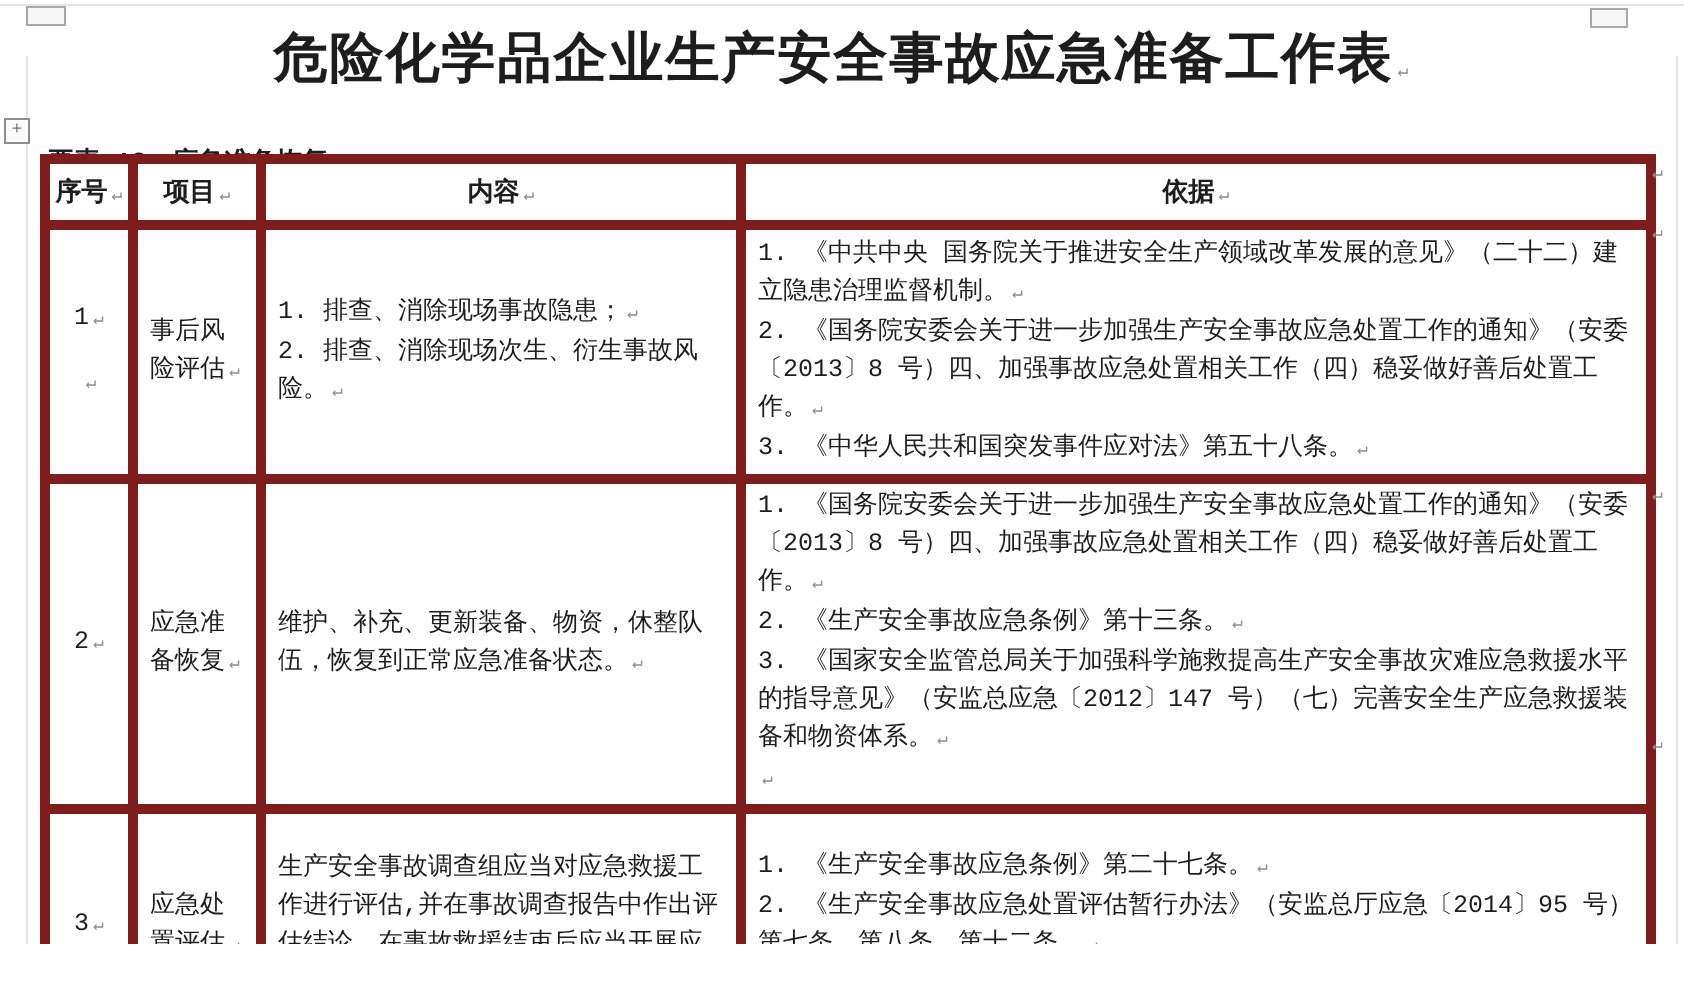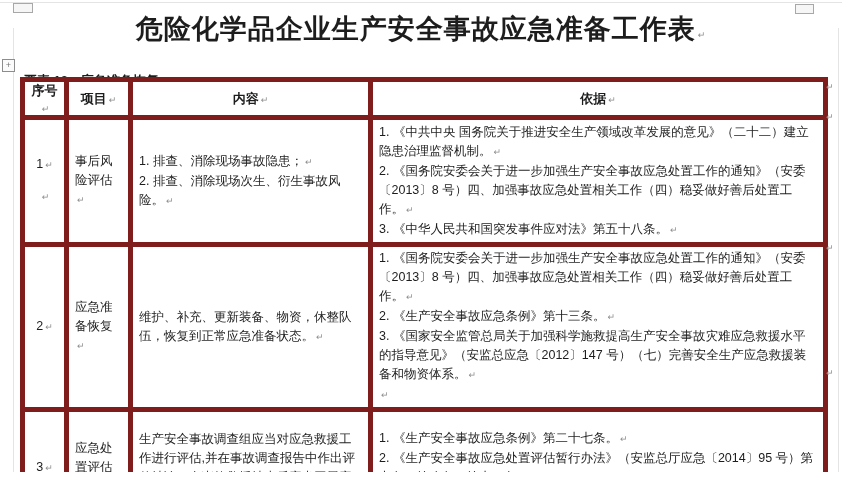--- a/index.html
+++ b/index.html
@@ -1,18 +1,18 @@
 <!DOCTYPE html>
 <html lang="zh"><head>
 <meta charset="utf-8">
 <style>
   html,body { margin:0; padding:0; background:#ffffff; }
   .canvas {
     position:relative; width:842px; height:472px; background:#ffffff;
-    font-family:Liberation Sans, sans-serif; color:#1d1d1d; overflow:hidden;
+    font-family:Liberation Mono, monospace; color:#1d1d1d; overflow:hidden;
   }
   
   .edge { position:absolute; background:#e4e4e4; }
   .edge.top    { left:0; top:2px; width:842px; height:1px; }
   .edge.bottom { left:0; top:490px; width:842px; height:2px; background:#d2d2d2; }
   .edge.left   { left:13px; top:28px; width:1px; height:462px; }
   .edge.right  { left:838px; top:28px; width:1px; height:462px; }
   
   .crop { position:absolute; border:1px solid #a8a8a8; background:#f6f6f6; }
   .crop.tl { left:13px; top:3px;  width:18px; height:8px; }

